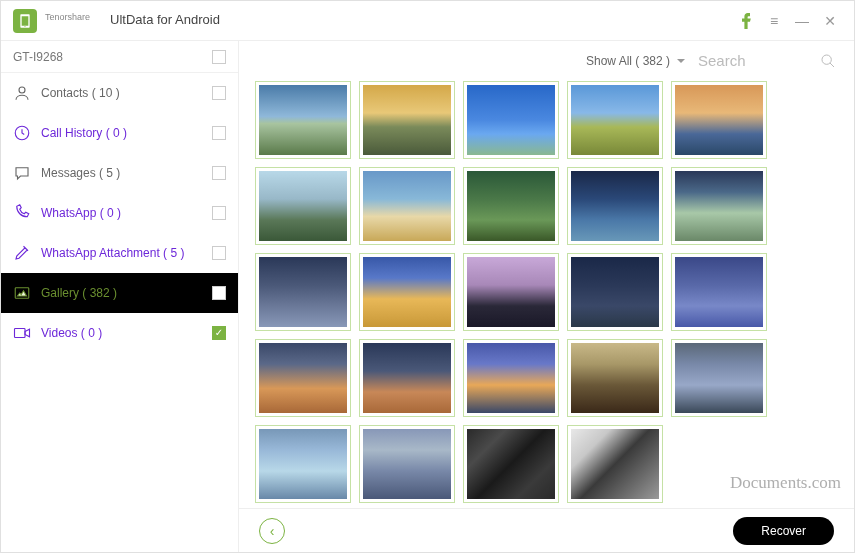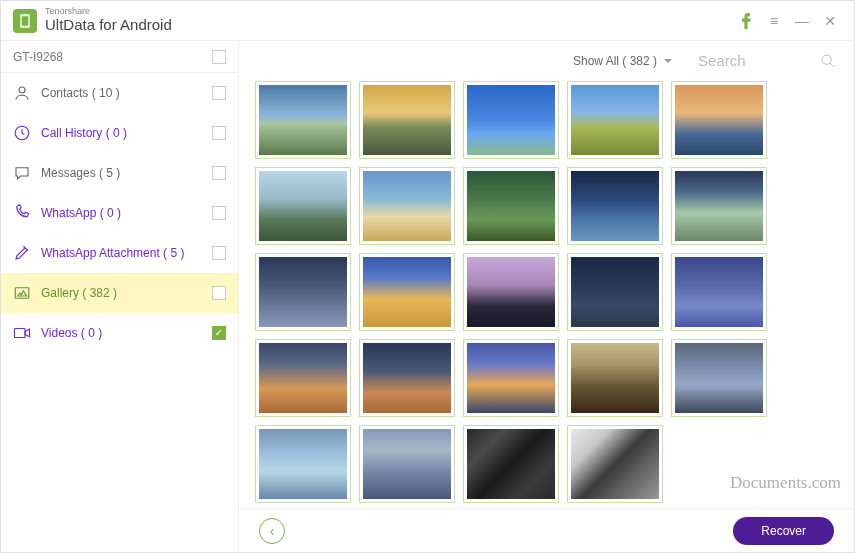--- a/index.html
+++ b/index.html
@@ -2,66 +2,66 @@
 <html><head>
 <meta charset="utf-8">
 <style>
 * { margin: 0; padding: 0; box-sizing: border-box; font-family: -apple-system, "Segoe UI", Arial, sans-serif; }
 body { width: 855px; height: 553px; background: #fff; overflow: hidden; border: 1px solid #e0e0e0; }
 
 
 .header { height: 40px; display: flex; align-items: center; padding: 0 12px; border-bottom: 1px solid #eee; }
 .logo-icon { width: 24px; height: 24px; background: #7cb342; border-radius: 4px; display: flex; align-items: center; justify-content: center; margin-right: 8px; }
 .logo-icon svg { width: 16px; height: 16px; fill: #fff; }
-.brand { display: flex; flex-direction: column; line-height: 1.1; }
+.brand { display: flex; flex-direction: row; line-height: 1.1; }
 .brand-company { font-size: 9px; color: #888; }
-.brand-product { font-size: 15px; color: #444; font-weight: 500; }
+.brand-product { font-size: 13px; color: #444; font-weight: 500; margin-left: 20px; }
 .header-spacer { flex: 1; }
 .header-btn { width: 24px; height: 24px; display: flex; align-items: center; justify-content: center; cursor: pointer; color: #999; font-size: 14px; margin-left: 4px; }
 .header-btn.fb { color: #7cb342; }
 
 
 .body { display: flex; height: calc(100% - 40px); }
 
 
 .sidebar { width: 238px; border-right: 1px solid #eee; background: #fff; overflow: hidden; }
 .device-row { height: 32px; display: flex; align-items: center; padding: 0 12px; border-bottom: 1px solid #f0f0f0; font-size: 12px; color: #777; }
 .device-row .chk { margin-left: auto; }
 .sidebar-item { height: 40px; display: flex; align-items: center; padding: 0 12px; font-size: 12px; color: #6d28d9; cursor: pointer; }
 .sidebar-item.enabled { color: #666; }
-.sidebar-item.active { background: #fef9c3; color: #6a8f2f; }
+.sidebar-item.active { background: #000000; color: #6a8f2f; }
 .sidebar-item .icn { width: 18px; height: 18px; margin-right: 10px; display: flex; align-items: center; justify-content: center; }
 .sidebar-item .icn svg { width: 18px; height: 18px; fill: none; stroke: currentColor; stroke-width: 1.5; }
 .sidebar-item .lbl { flex: 1; }
 .chk { width: 14px; height: 14px; border: 1px solid #ccc; background: #fff; cursor: pointer; display: flex; align-items: center; justify-content: center; }
 .chk.checked { background: #7cb342; border-color: #7cb342; }
 .chk.checked::after { content: "✓"; color: #fff; font-size: 10px; line-height: 1; }
 
 
 .main { flex: 1; display: flex; flex-direction: column; }
-.toolbar { height: 40px; display: flex; align-items: center; padding: 0 16px; gap: 25px; }
+.toolbar { height: 40px; display: flex; align-items: center; padding: 0 16px; gap: 12px; }
 .toolbar-spacer { flex: 1; }
 .filter { font-size: 12px; color: #666; display: flex; align-items: center; gap: 6px; cursor: pointer; }
 .filter svg { width: 10px; height: 10px; fill: #999; }
 .search-wrap { position: relative; }
 .search { width: 140px; height: 24px; border: none; border-bottom: 1px solid transparent; font-size: 15px; color: #666; outline: none; padding-right: 20px; }
 .search::placeholder { color: #bbb; }
 .search-icn { position: absolute; right: 2px; top: 4px; width: 16px; height: 16px; }
 .search-icn svg { width: 16px; height: 16px; fill: none; stroke: #bbb; stroke-width: 1.5; }
 
 
 .grid { flex: 1; overflow-y: auto; padding: 0 16px 8px 16px; display: flex; flex-wrap: wrap; gap: 8px; align-content: flex-start; }
 .thumb { width: 96px; height: 78px; border: 1px solid #c5e1a5; padding: 3px; background: #fff; cursor: pointer; }
 .thumb-img { width: 100%; height: 100%; display: block; }
 
 
 .footer { height: 44px; border-top: 1px solid #eee; display: flex; align-items: center; padding: 0 20px; }
 .back-btn { width: 26px; height: 26px; border: 1.5px solid #7cb342; border-radius: 50%; display: flex; align-items: center; justify-content: center; cursor: pointer; color: #7cb342; font-size: 14px; }
 .footer-spacer { flex: 1; }
-.recover-btn { background: #4c1d95; color: #fff; border: none; border-radius: 14px; height: 28px; padding: 0 28px; font-size: 12px; cursor: pointer; }
+.recover-btn { background: #000000; color: #fff; border: none; border-radius: 14px; height: 28px; padding: 0 28px; font-size: 12px; cursor: pointer; }
 
 
 .watermark { position: absolute; right: 14px; bottom: 60px; font-size: 17px; color: rgba(120,120,120,0.6); pointer-events: none; font-family: Georgia, serif; }
 
 
 .g1 { background: linear-gradient(to bottom, #4a7ba8 0%, #8fb8d9 45%, #a8c4a0 55%, #5a7a4a 100%); }
 .g2 { background: linear-gradient(to bottom, #d4a849 0%, #e8c878 40%, #7a8a5a 60%, #4a5a3a 100%); }
 .g3 { background: linear-gradient(to bottom, #2868c8 0%, #4a88e0 50%, #6aa8f0 70%, #8ab890 100%); }
 .g4 { background: linear-gradient(to bottom, #5a98d8 0%, #88b8e8 40%, #a8b858 60%, #788838 100%); }
 .g5 { background: linear-gradient(to bottom, #d89858 0%, #e8b878 40%, #4a6898 70%, #2a4868 100%); }

